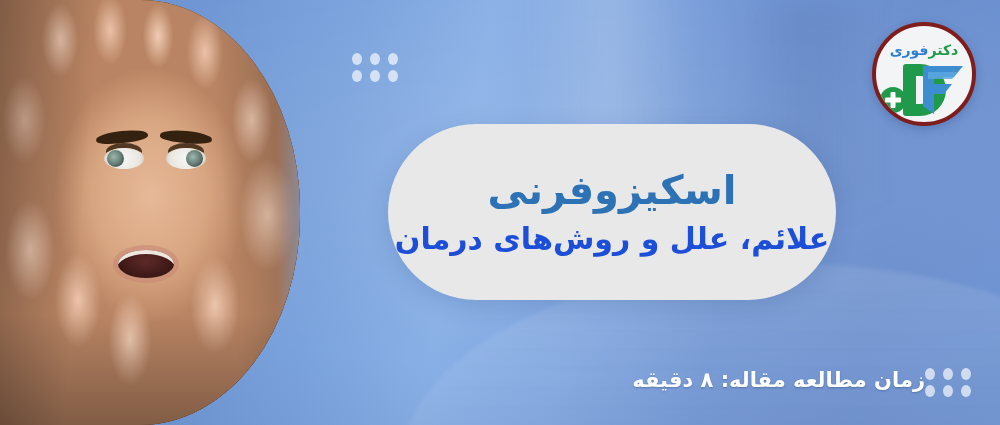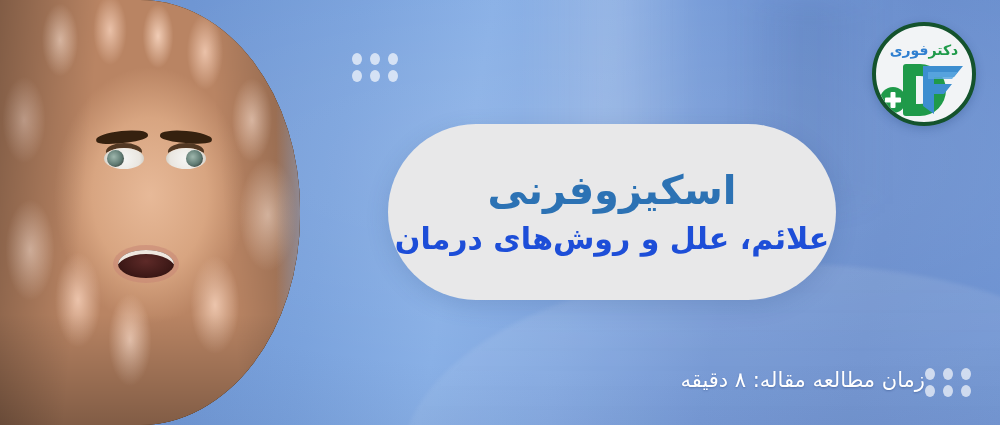--- a/index.html
+++ b/index.html
@@ -212,36 +212,36 @@
     direction: rtl;
   }
 
   
   .reading-time {
     position: absolute;
     right: 75px;
     top: 368px;
     color: #ffffff;
     font-size: 21px;
-    font-weight: normal;
+    font-weight: bold;
     direction: rtl;
     white-space: nowrap;
     text-shadow: 0 1px 2px rgba(30,55,110,0.35);
   }
 
   
   .logo {
     position: absolute;
     left: 872px;
     top: 22px;
     width: 96px;
     height: 96px;
     border-radius: 50%;
     background: #f2f4f6;
-    border: 4px solid #14532d;
+    border: 4px solid #7f1d1d;
     box-shadow: 0 3px 10px rgba(30,60,120,0.28);
     overflow: hidden;
   }
   .logo-text {
     position: absolute;
     top: 17px;
     left: 0;
     width: 100%;
     text-align: center;
     font-size: 14px;

